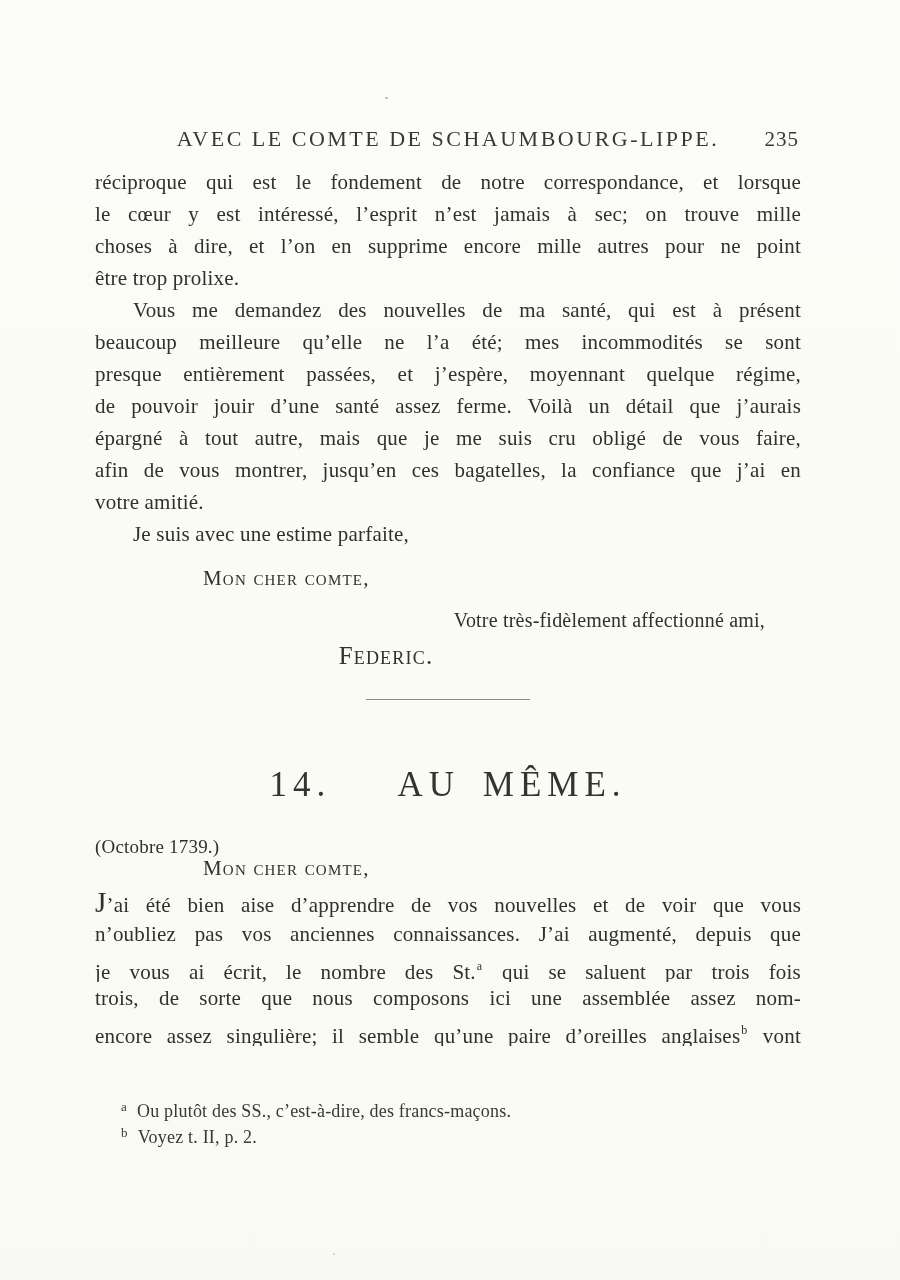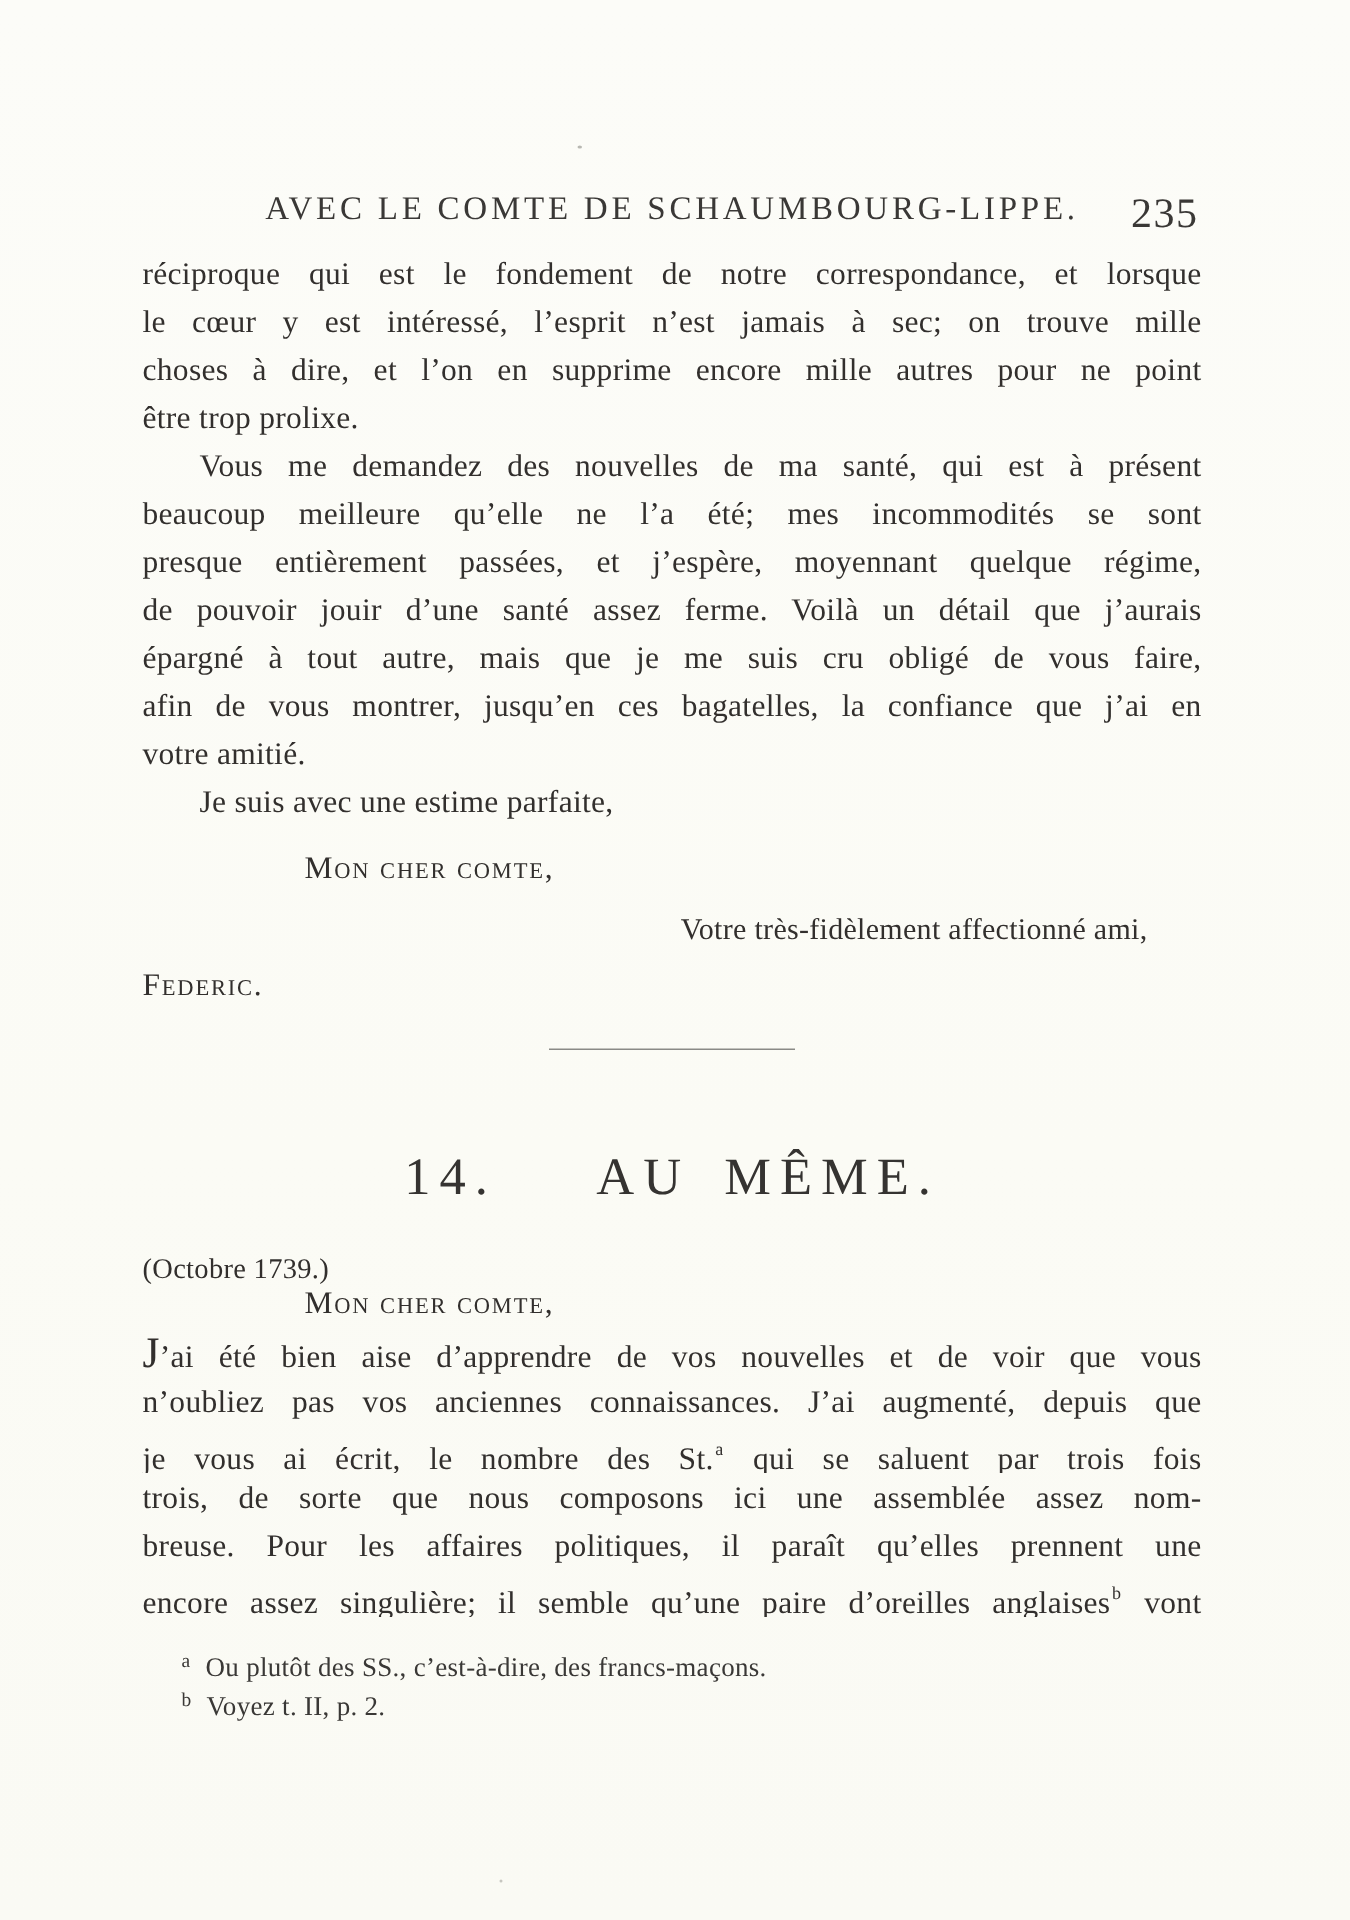--- a/index.html
+++ b/index.html
@@ -19,42 +19,42 @@
   }
   .running-header .title {
     text-align: center;
     font-size: 22px;
     letter-spacing: 2.5px;
     color: #3a3836;
     white-space: nowrap;
   }
   .running-header .pagenum {
     position: absolute; right: 2px; top: 1px;
-    font-size: 28px;
+    font-size: 21px;
     letter-spacing: 1px;
     color: #3a3836;
   }
   .textblock {
     position: absolute;
     left: 95px; width: 706px;
     font-size: 21px;
     line-height: 32px;
     letter-spacing: 0.2px;
     color: #322f2d;
   }
   .jline { text-align: justify; text-align-last: justify; white-space: normal; overflow: hidden; height: 32px; }
   .lline { text-align: left; height: 32px; }
   .indent { text-indent: 38px; }
   #para1 { top: 166px; }
   #para2 { top: 294px; }
   #closing-line { top: 518px; }
   #salutation1 { top: 562px; padding-left: 108px; }
   .smallcaps { font-variant: small-caps; letter-spacing: 1.2px; }
   #valediction { top: 604px; text-align: right; padding-right: 36px; font-size: 20px; }
-  #signature { top: 640px; text-align: left; padding-right: 124px; font-size: 21px; }
+  #signature { top: 640px; text-align: center; padding-right: 124px; font-size: 25px; }
   .divider {
     position: absolute;
     top: 699px; left: 366px; width: 164px; height: 0;
     border-top: 1.5px solid #8a8a86;
   }
   #section-heading {
     top: 767px;
     text-align: center;
     font-size: 35px;
     letter-spacing: 6px;
@@ -118,21 +118,20 @@
 
   <div class="textblock" id="section-date">(Octobre 1739.)</div>
 
   <div class="textblock smallcaps" id="salutation2">Mon cher comte,</div>
 
   <div class="textblock" id="para3">
     <div class="jline"><span class="initial">J</span><span>’ai été bien aise d’apprendre de vos nouvelles et de voir que vous</span></div>
     <div class="jline">n’oubliez pas vos anciennes connaissances. J’ai augmenté, depuis que</div>
     <div class="jline"><span>je vous ai écrit, le nombre des St.</span><sup class="fnref">a</sup><span> qui se saluent par trois fois</span></div>
     <div class="jline">trois, de sorte que nous composons ici une assemblée assez nom-</div>
-    <div class="jline">breuse. Pour les affaires politiques, il paraît qu’elles prennent une</div>
     <div class="jline"><span>encore assez singulière; il semble qu’une paire d’oreilles anglaises</span><sup class="fnref">b</sup><span> vont</span></div>
   </div>
 
   <div class="textblock" id="footnotes">
     <div class="footnote"><span class="fnmark">a</span><span>Ou plutôt des SS., c’est-à-dire, des francs-maçons.</span></div>
     <div class="footnote"><span class="fnmark">b</span><span>Voyez t. II, p. 2.</span></div>
   </div>
 
   <div class="speck" id="speck-top"></div>
   <div class="speck" id="speck-bottom"></div>

